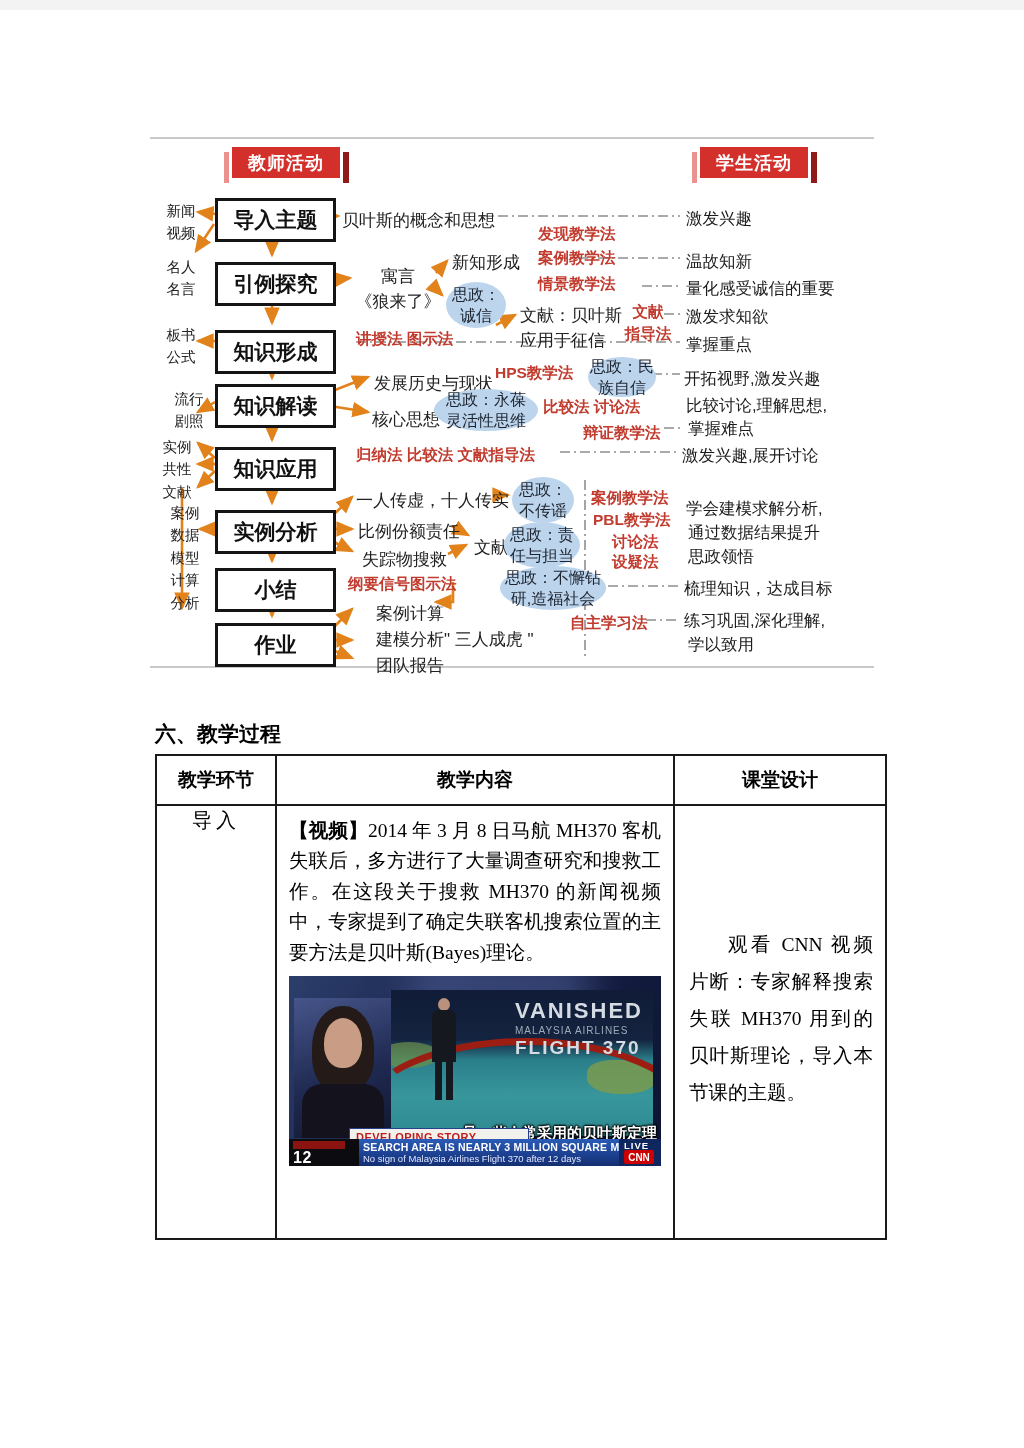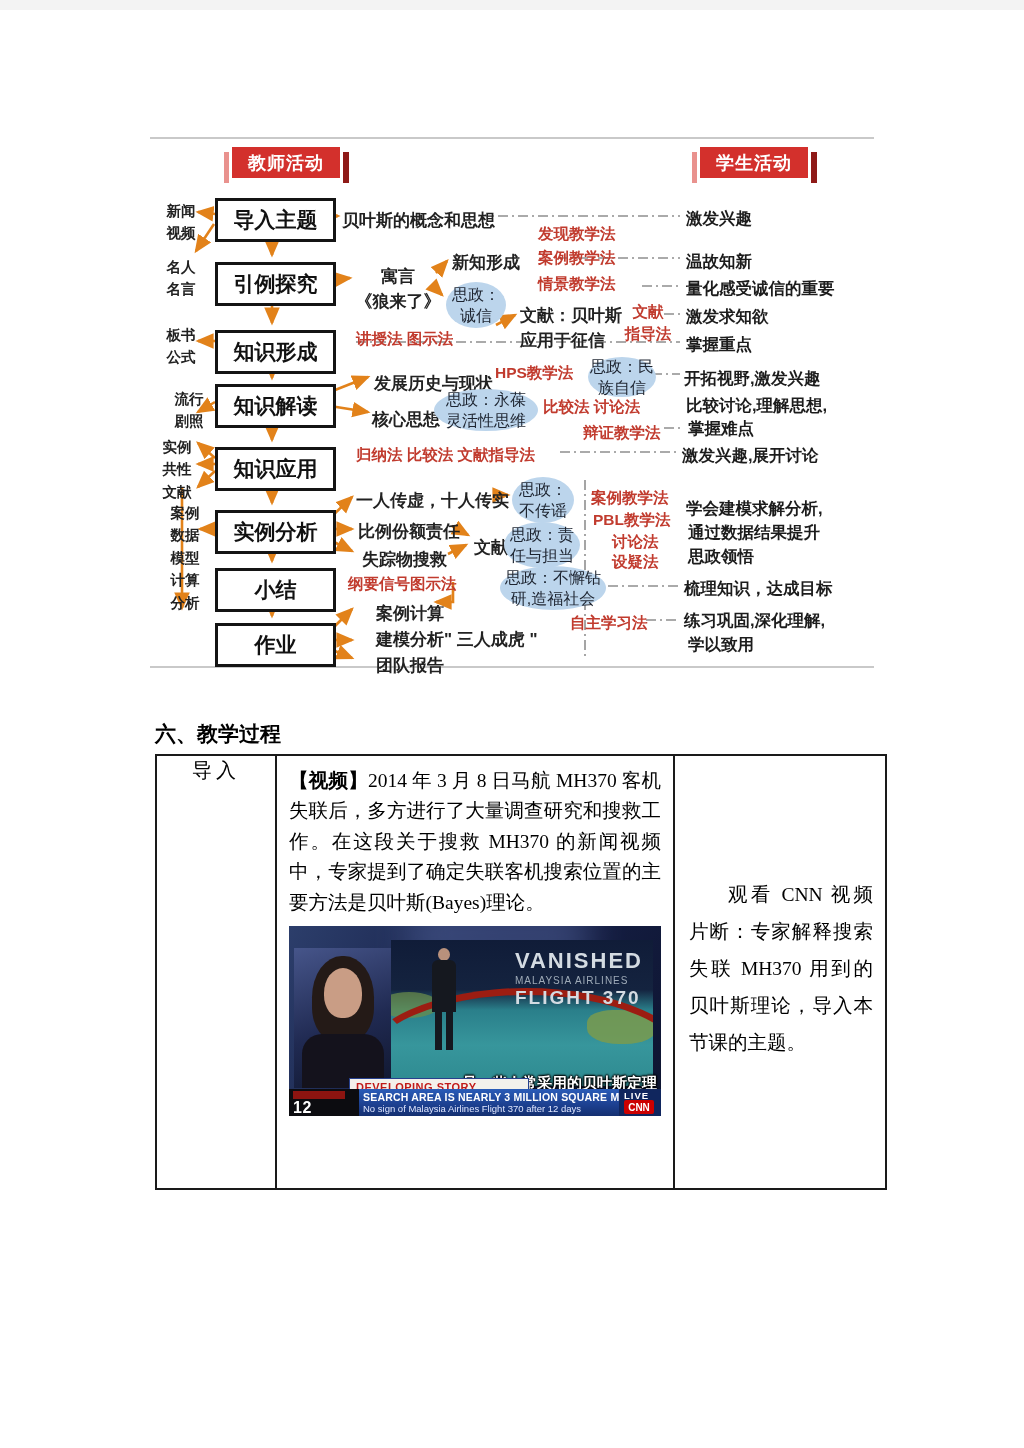--- a/index.html
+++ b/index.html
@@ -7,21 +7,21 @@
         font-family:"Liberation Sans",sans-serif;}
   .rule{position:absolute;left:150px;width:724px;height:2px;background:#c9c9c9;}
   
   .fc{position:absolute;left:0;top:0;width:1024px;height:680px;}
   .chip{position:absolute;width:108px;height:31px;background:#d3302c;color:#fff;font-weight:bold;
         font-size:18px;display:flex;align-items:center;justify-content:center;letter-spacing:1px;}
   .chip::before{content:"";position:absolute;left:-8px;top:5px;width:5px;height:31px;background:#e9928e;}
   .chip::after{content:"";position:absolute;right:-9px;top:5px;width:6px;height:31px;background:#8f1a18;}
   .fcbox{position:absolute;left:215px;width:115px;height:38px;border:3px solid #141414;background:#fff;
         display:flex;align-items:center;justify-content:center;font-size:21px;font-weight:bold;color:#111;}
-  .t{position:absolute;color:#222;white-space:pre-line;font-weight:bold;}
+  .t{position:absolute;color:#222;white-space:pre-line;}
   .lbl{font-size:14.5px;line-height:1.55;text-align:center;}
   .mid{font-size:17px;line-height:1.45;}
   .midc{text-align:center;}
   .red{color:#c13b2e;font-size:15.5px;font-weight:600;line-height:1.4;}
   .blue{position:absolute;background:#bcd5ec;border-radius:50%;display:flex;align-items:center;
         justify-content:center;text-align:center;font-size:16px;line-height:1.32;color:#1d2430;white-space:pre-line;}
   .rgt{font-size:16.5px;color:#1c1c1c;}
   svg.lines{position:absolute;left:0;top:0;pointer-events:none;}
   
   .h2{position:absolute;left:155px;top:710px;font-family:"Liberation Serif",serif;
@@ -239,20 +239,25 @@
 
   <div class="h2">六、教学过程</div>
 
   <table class="grid">
     <colgroup>
         <col style="width:120px">
         <col style="width:386px">
         <col style="width:212px">
       </colgroup>
     <tbody>
+        <tr>
+      <th>教学环节</th>
+      <th>教学内容</th>
+      <th>课堂设计</th>
+    </tr>
     <tr style="height:434px">
       <td class="stage">导入</td>
       <td class="content">
         <div class="para"><span class="b">【视频】</span><span>2014 年 3 月 8 日马航 MH370 客机失联后，多方进行了大量调查研究和搜救工作。在这段关于搜救 MH370 的新闻视频中，专家提到了确定失联客机搜索位置的主要方法是贝叶斯(Bayes)理论。</span></div>
 
         <div class="cnn">
           <div class="glow"></div>
           <div class="anchor">
             <div class="hair"></div>
             <div class="face"></div>

